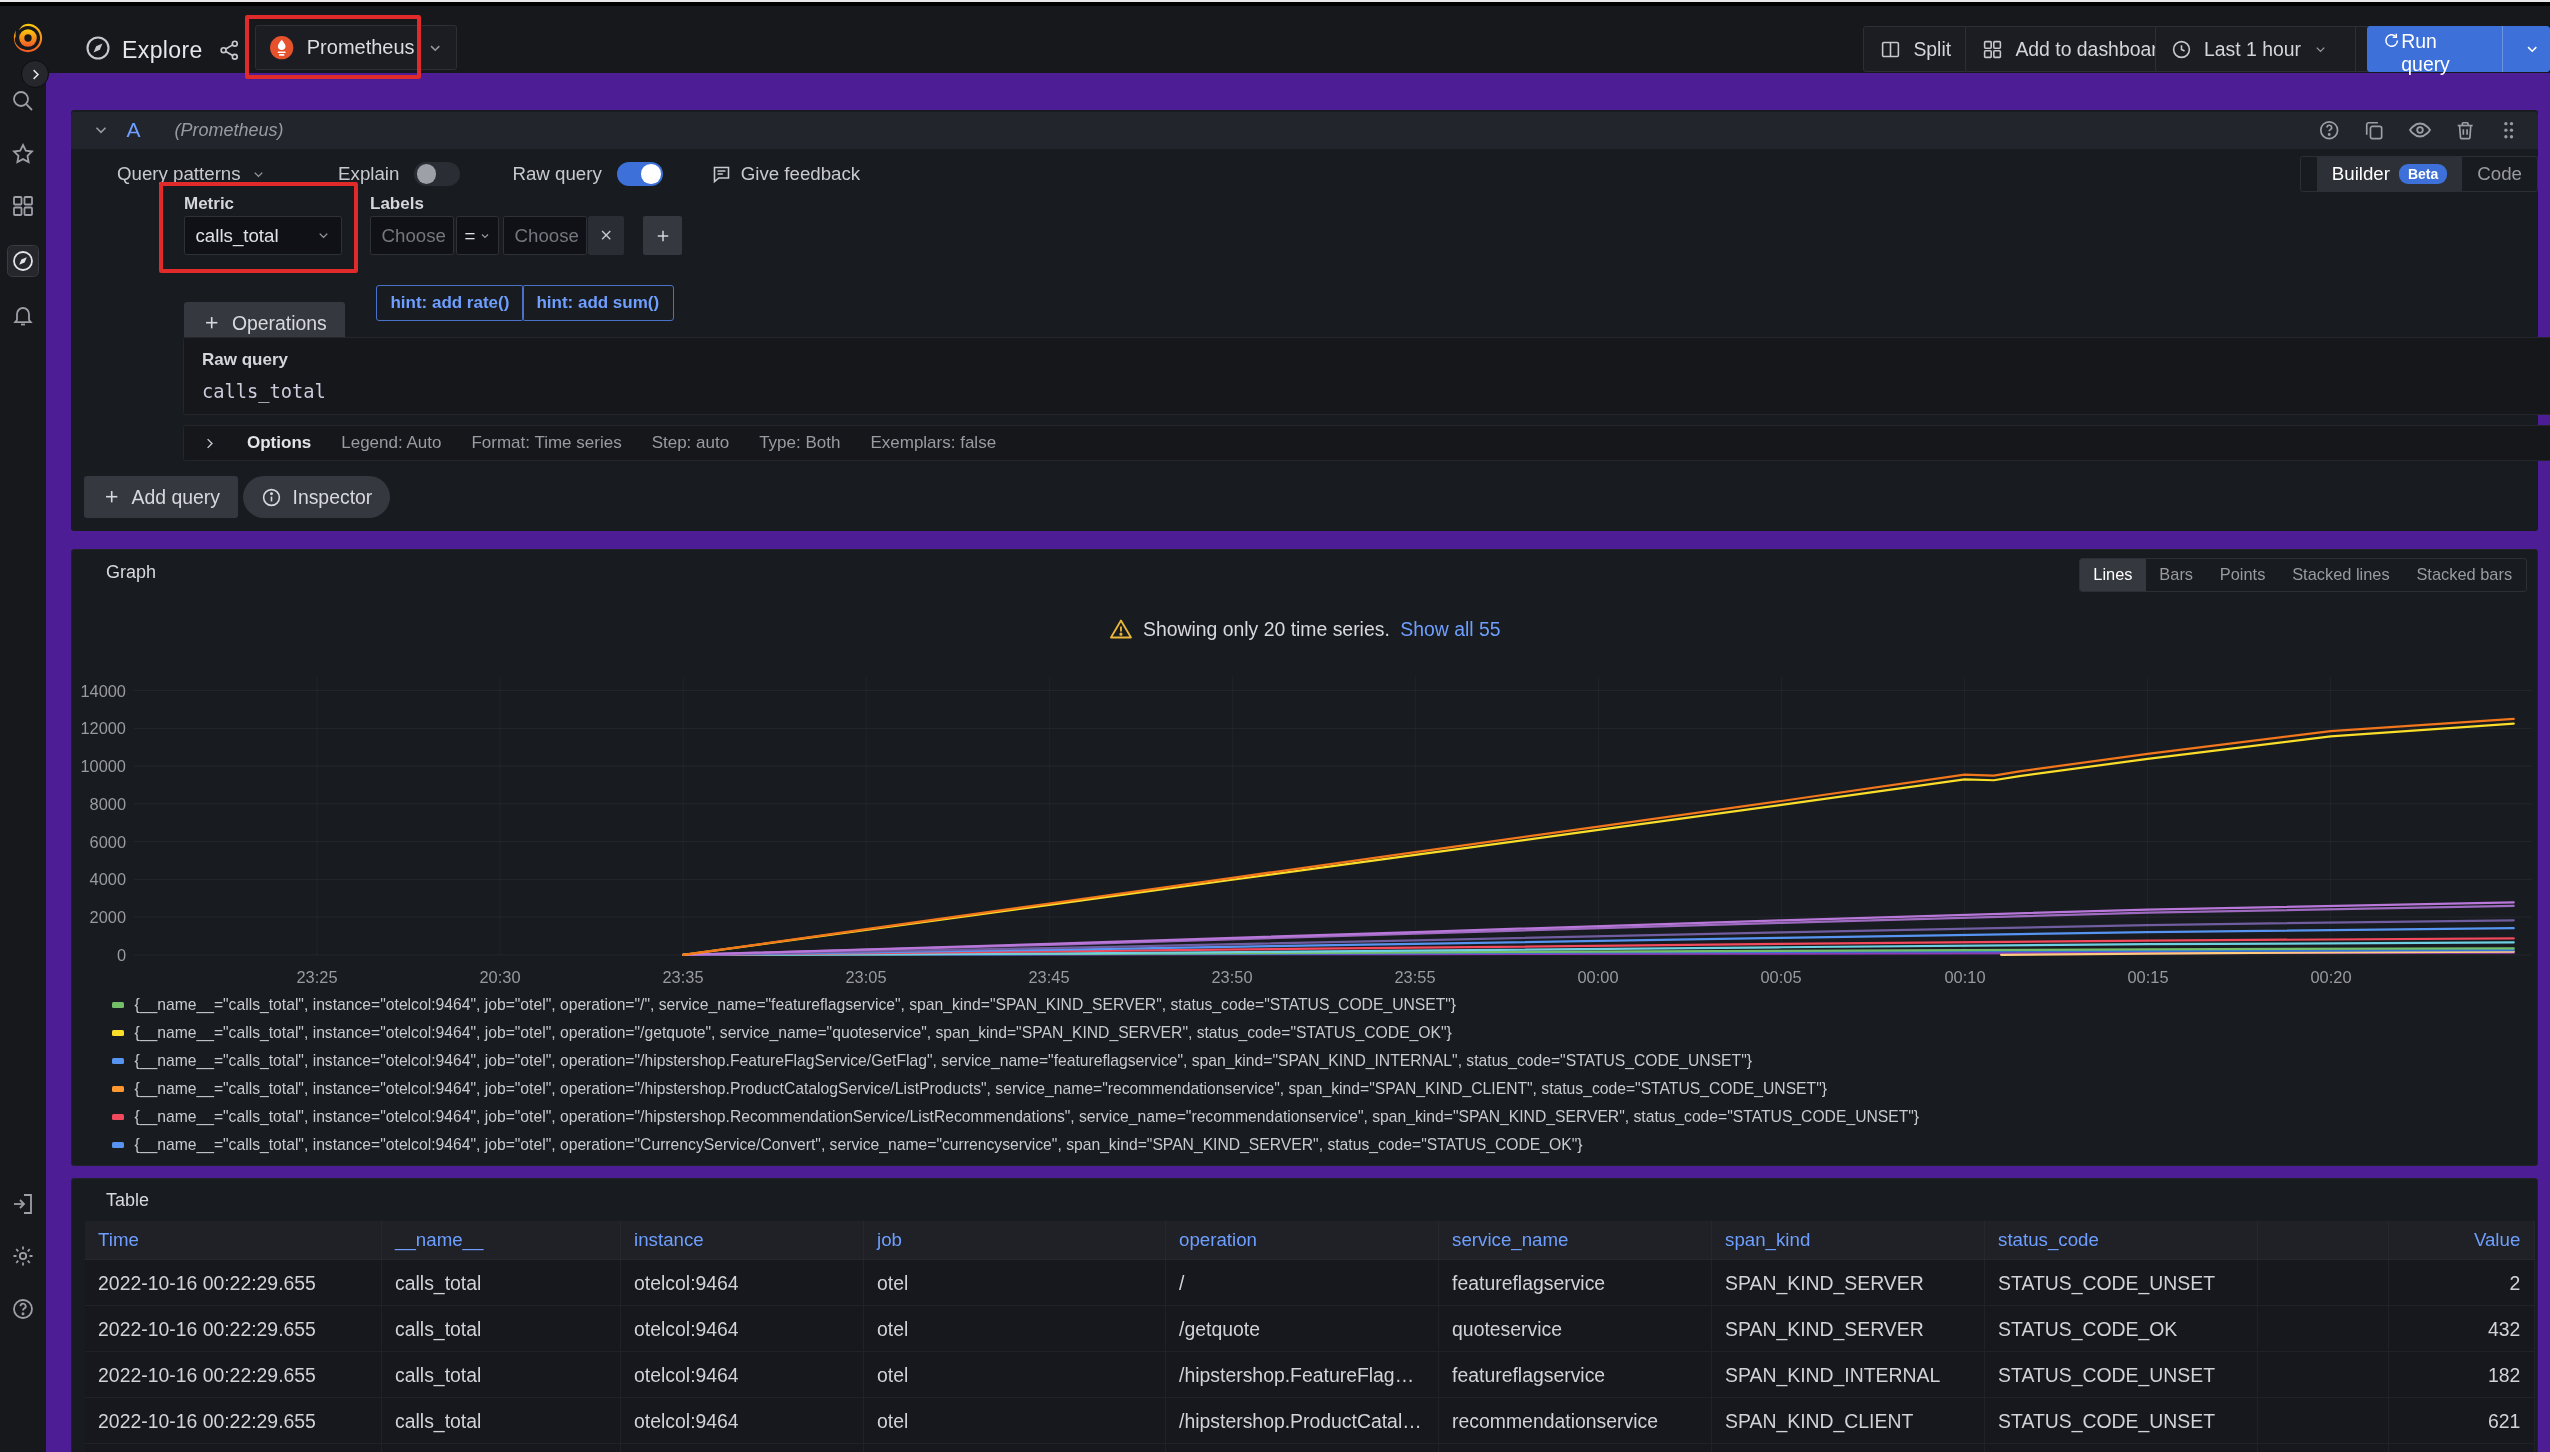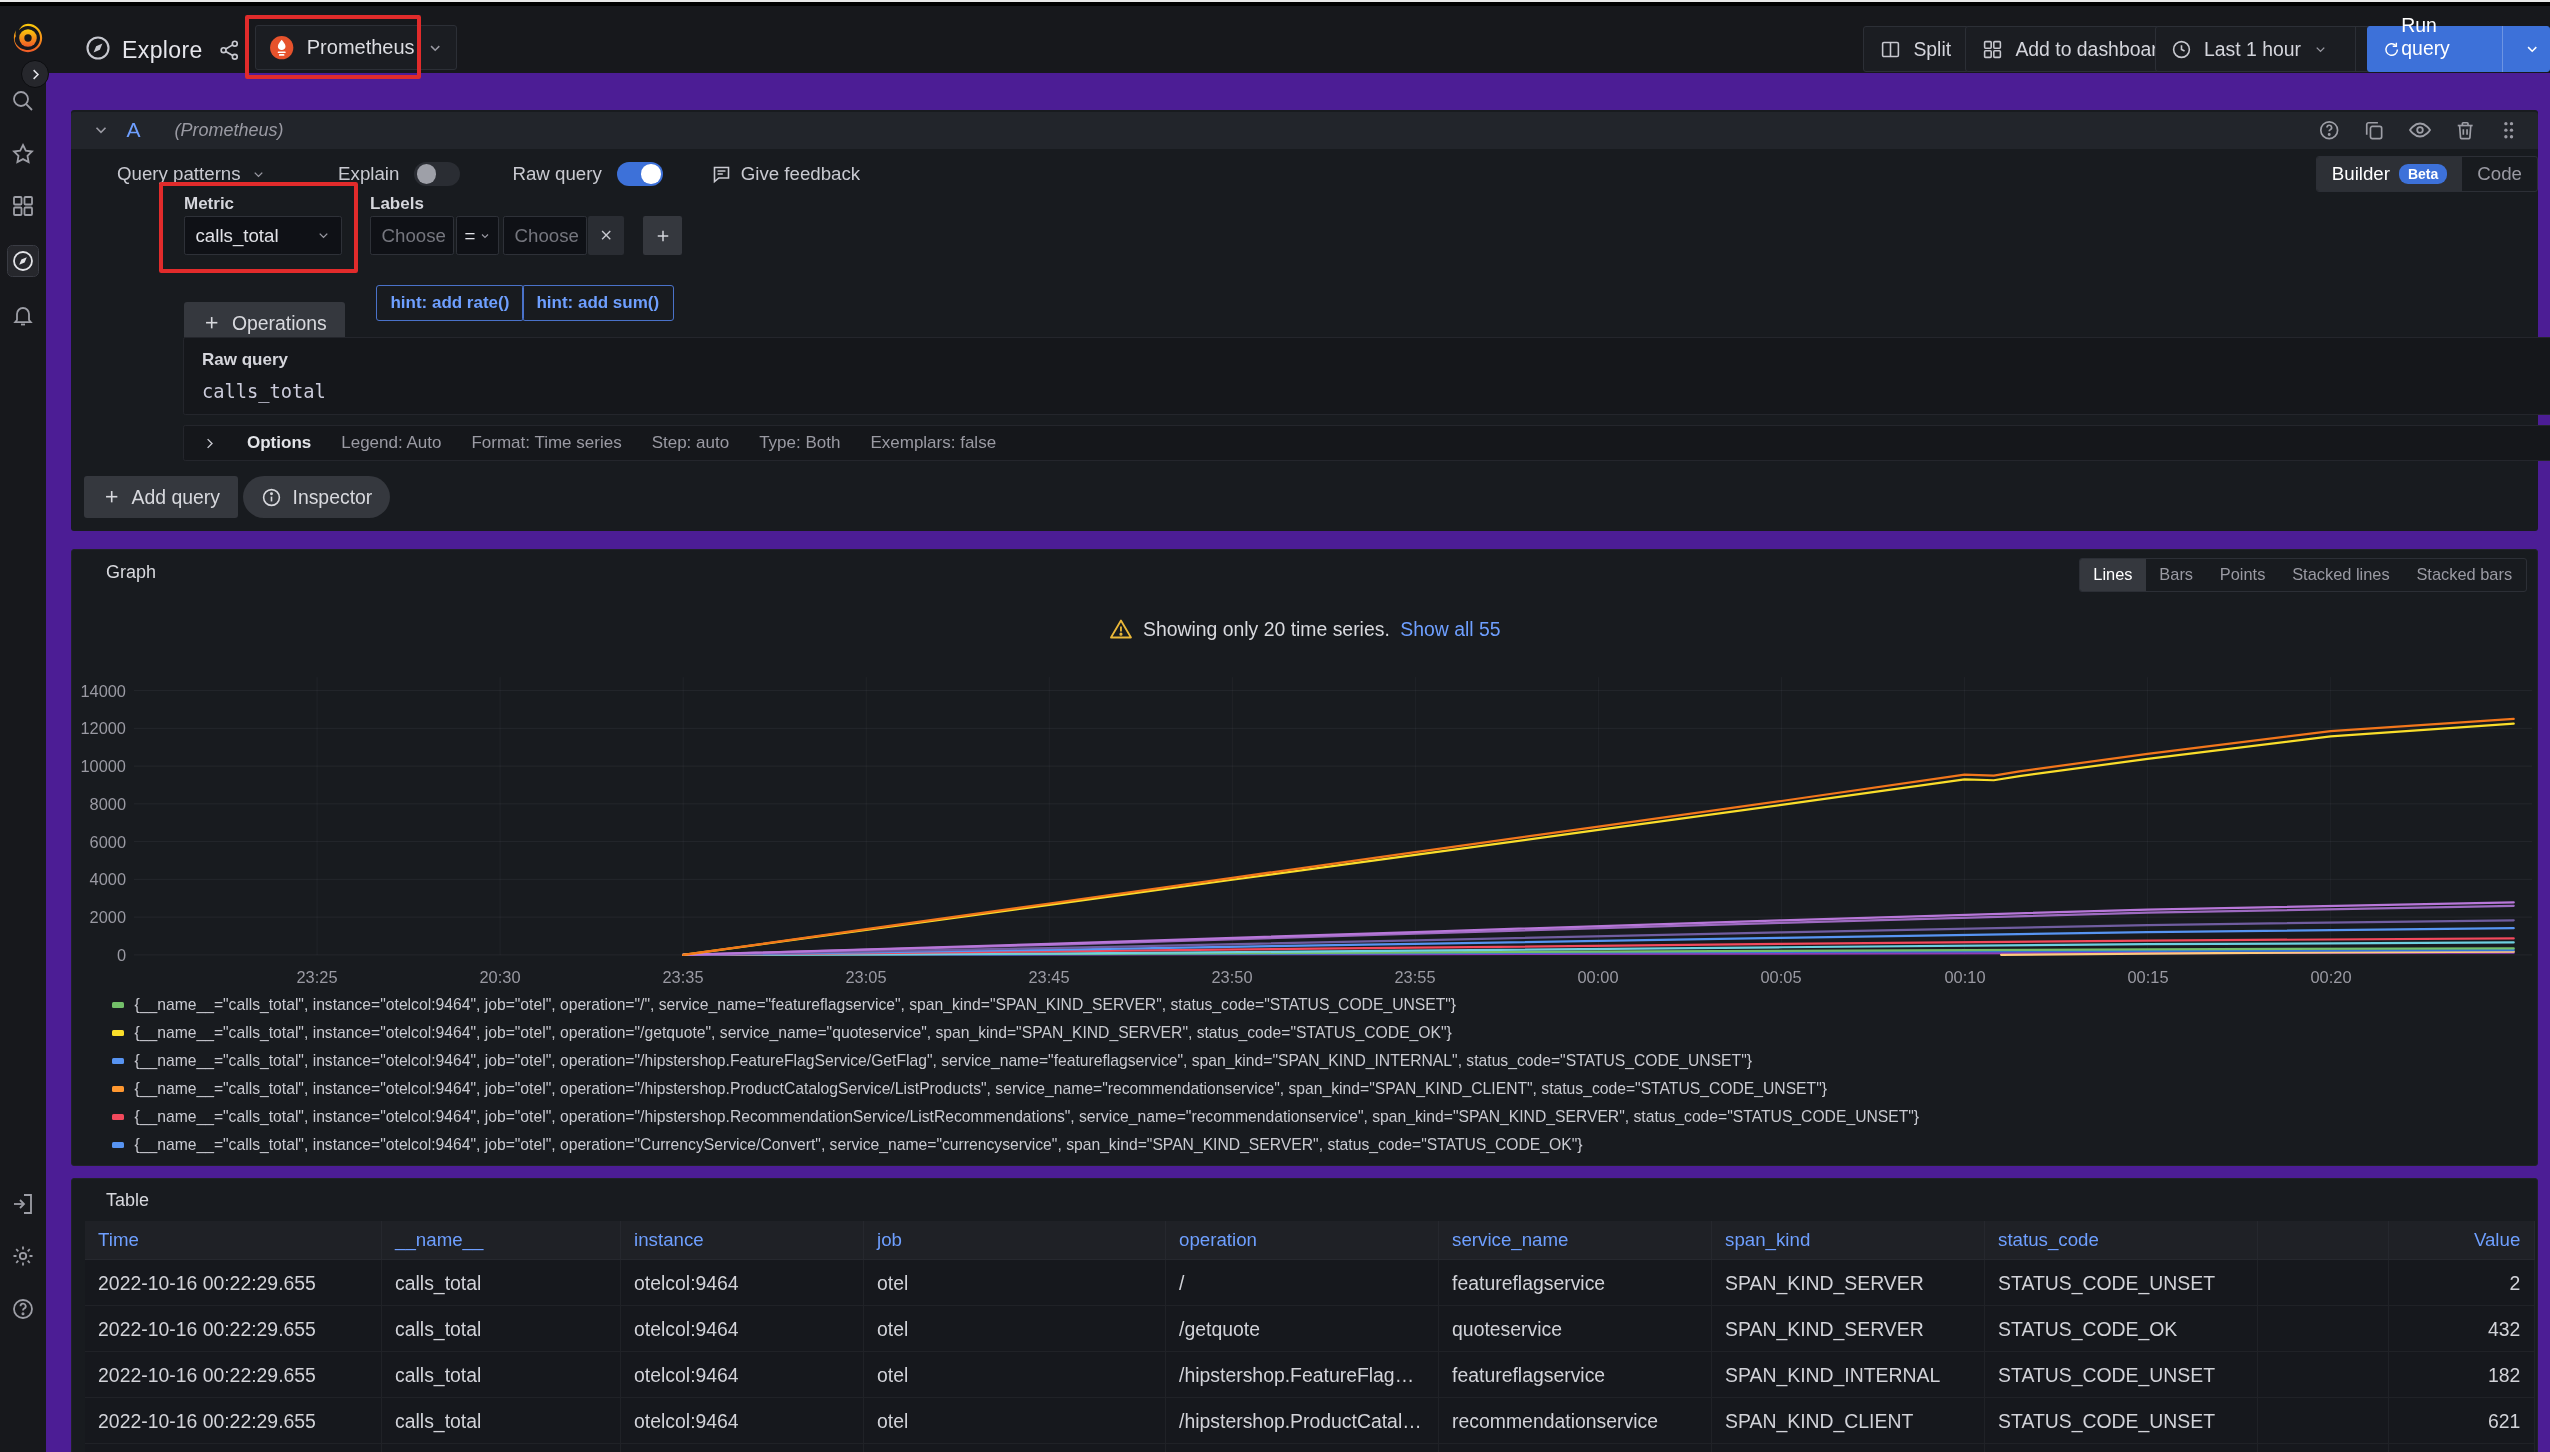--- a/index.html
+++ b/index.html
@@ -202,21 +202,21 @@
       <div style="display:flex;align-items:center;padding:0 12px;height:46px;cursor:pointer;">
         <svg class="ico" width="22.4" height="22.4" viewBox="0 0 24 24" fill="none" stroke="#c7c8cf" stroke-width="1.8">
           <circle cx="10" cy="10" r="7"></circle>
             <line x1="15.2" y1="15.2" x2="21" y2="21"></line>
             <line x1="7" y1="10" x2="13" y2="10"></line>
         </svg>
       </div>
     </div>
 
     <div id="run-query" class="nav-btn joined abs" style="left:2367px;top:20px;">
-      <div style="display:flex;align-items:flex-end;gap:1px;padding:12px 15px;height:46px;">
+      <div style="display:flex;align-items:flex-start;gap:1px;padding:4px 15px;height:46px;">
         <svg class="ico" width="21" height="21" viewBox="0 0 24 24" fill="none" stroke="#fff" stroke-width="2">
           <path d="M20 12a8 8 0 1 1-2.3-5.6"></path>
             <polyline points="18.5 2.5 18.5 7.5 13.5 7.5" fill="none"></polyline>
         </svg>
         <span>Run query</span>
       </div>
       <div class="divider"></div>
       <div style="display:flex;align-items:center;padding:0 9px;height:46px;">
         <svg class="ico" width="16.4" height="16.4" viewBox="0 0 24 24" fill="none" stroke="#fff" stroke-width="2.2">
             <polyline points="6 9 12 15 18 9"></polyline>
@@ -344,21 +344,21 @@
       <span class="toggle off" style="margin-left:15px;"></span>
       <span class="toolbar-text" style="margin-left:52px;">Raw query</span>
       <span class="toggle on" style="margin-left:15px;"></span>
       <span style="margin-left:48px;display:flex;align-items:center;gap:9px;cursor:pointer;">
         <svg class="ico" width="21" height="21" viewBox="0 0 24 24" fill="none" stroke="#c9cad1" stroke-width="1.8">
           <path d="M4 4h16v12H9l-5 4z"></path>
             <path d="M7.5 8h9M7.5 11.5h6"></path>
           </svg>
         <span class="toolbar-text">Give feedback</span>
       </span>
-      <div id="builder-code" style="margin-left:auto;">
+      <div id="builder-code" style="margin-left:auto;padding-left:16px;">
         <div class="seg sel">
           <span>Builder</span>
           <span class="beta-pill">Beta</span>
         </div>
         <div class="seg unsel">
           <span>Code</span>
         </div>
       </div>
     </div>
 

